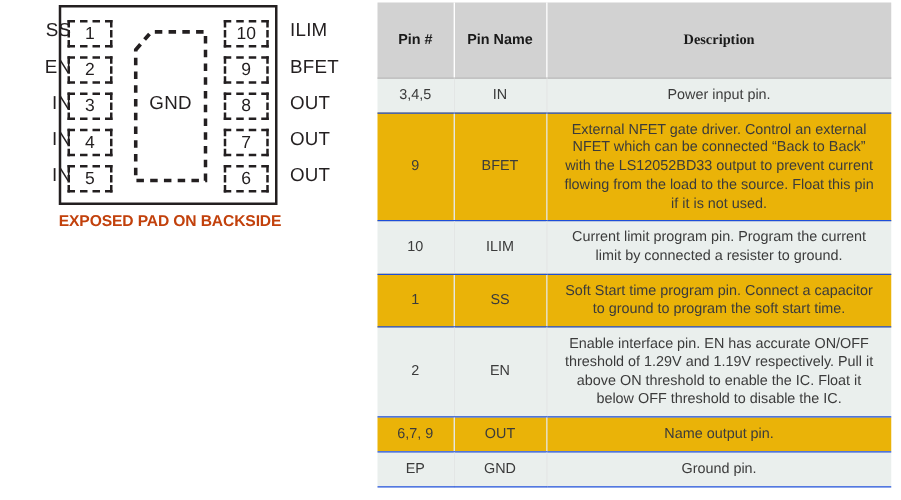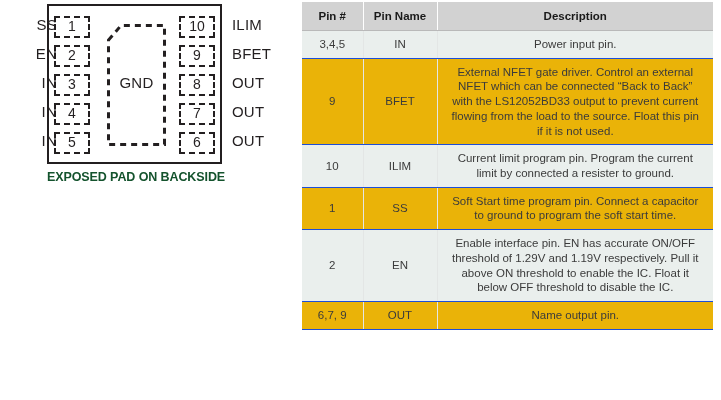--- a/index.html
+++ b/index.html
@@ -81,21 +81,21 @@
 
   #exposed-pad-caption {
     position: absolute;
     left: 47px;
     width: 175px;
     top: 170px;
     text-align: center;
     font-size: 12.5px;
     font-weight: bold;
     letter-spacing: -0.1px;
-    color: #14532d;
+    color: #c2410c;
     white-space: nowrap;
   }
 
   
   #pin-table {
     position: absolute;
     left: 302px;
     top: 2px;
     width: 411px;
     border-collapse: collapse;
@@ -106,26 +106,26 @@
   #pin-table col.c-num  { width: 61px; }
   #pin-table col.c-name { width: 74px; }
   #pin-table col.c-desc { width: 276px; }
 
   #pin-table th {
     background: #d2d2d2;
     color: #1a1a1a;
     font-weight: bold;
     font-size: 11.5px;
     height: 28px;
-    padding: 0 4px;
+    padding: 16px 4px;
     text-align: center;
     border-right: 1px solid #ffffff;
     border-bottom: 1px solid #b9b9b9;
   }
-  #pin-table th:last-child { border-right: none; }
+  #pin-table th:last-child { border-right: none; font-family: Liberation Serif, serif; }
 
   #pin-table td {
     text-align: center;
     vertical-align: middle;
     padding: 6px 7px;
     border-right: 1px solid #e3e6e5;
     border-bottom: 1px solid #1d4ed8;
     line-height: 1.28;
     font-size: 11.5px;
   }
@@ -215,14 +215,19 @@
     <tr class="stripe">
       <td>2</td>
       <td>EN</td>
       <td class="desc">Enable interface pin. EN has accurate ON/OFF threshold of 1.29V and 1.19V respectively. Pull it above ON threshold to enable the IC. Float it below OFF threshold to disable the IC.</td>
     </tr>
     <tr class="plain">
       <td>6,7, 9</td>
       <td>OUT</td>
       <td class="desc">Name output pin.</td>
     </tr>
+    <tr class="stripe">
+      <td>EP</td>
+      <td>GND</td>
+      <td class="desc">Ground pin.</td>
+    </tr>
   </tbody>
 </table>
 
 </body></html>

